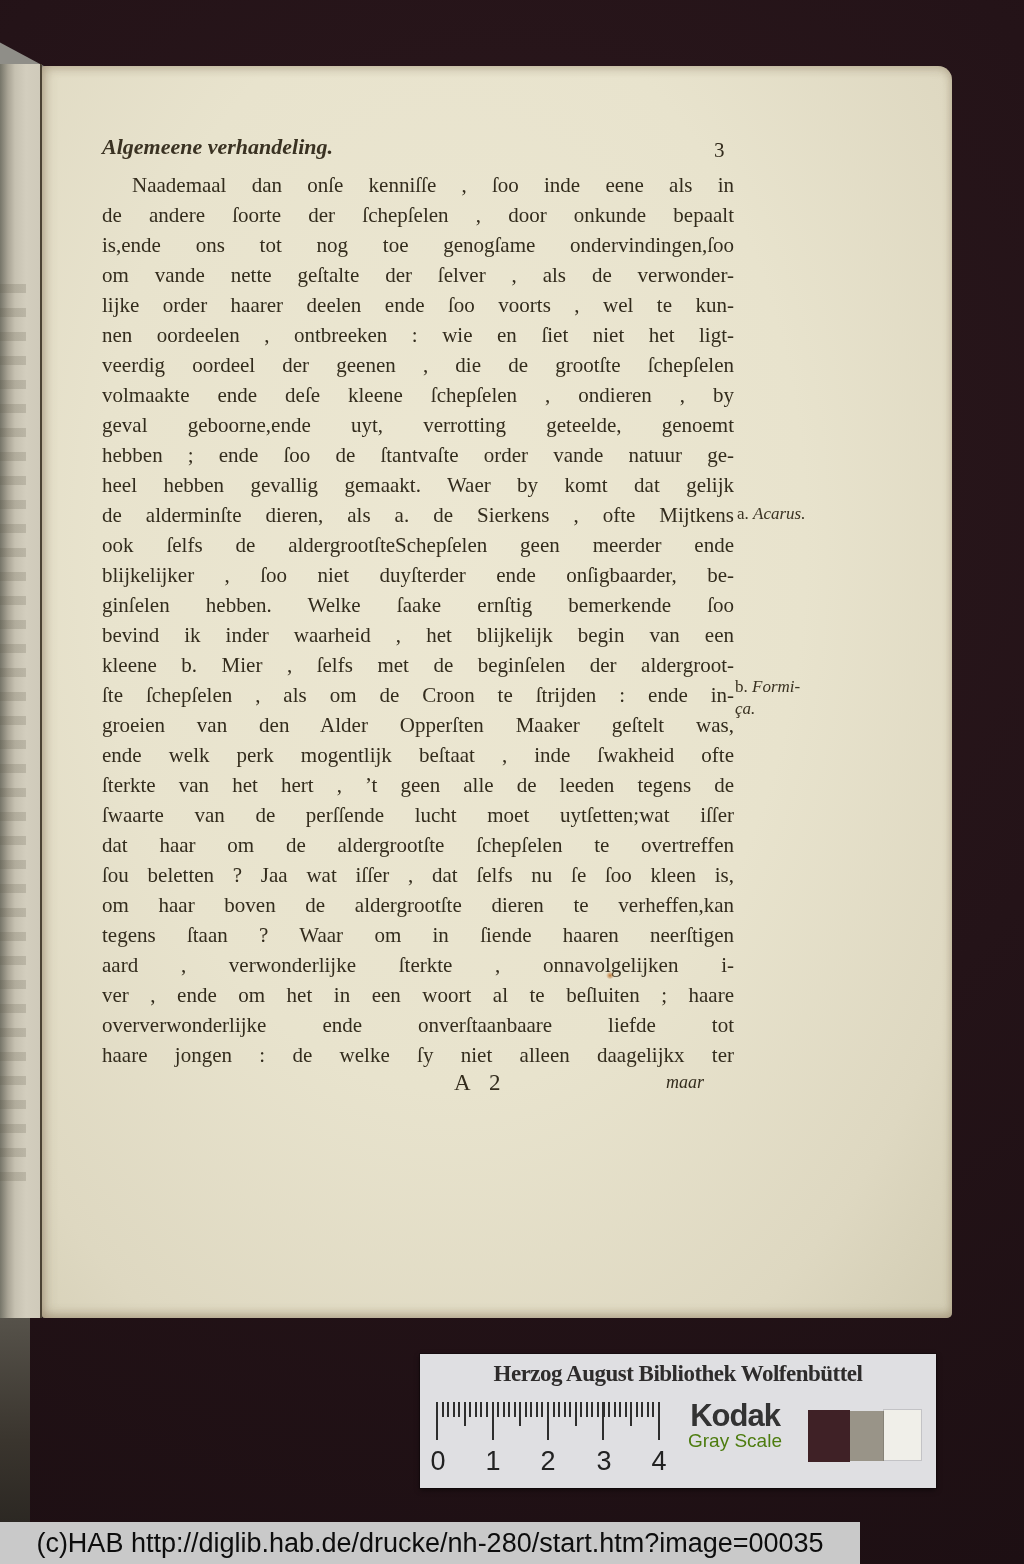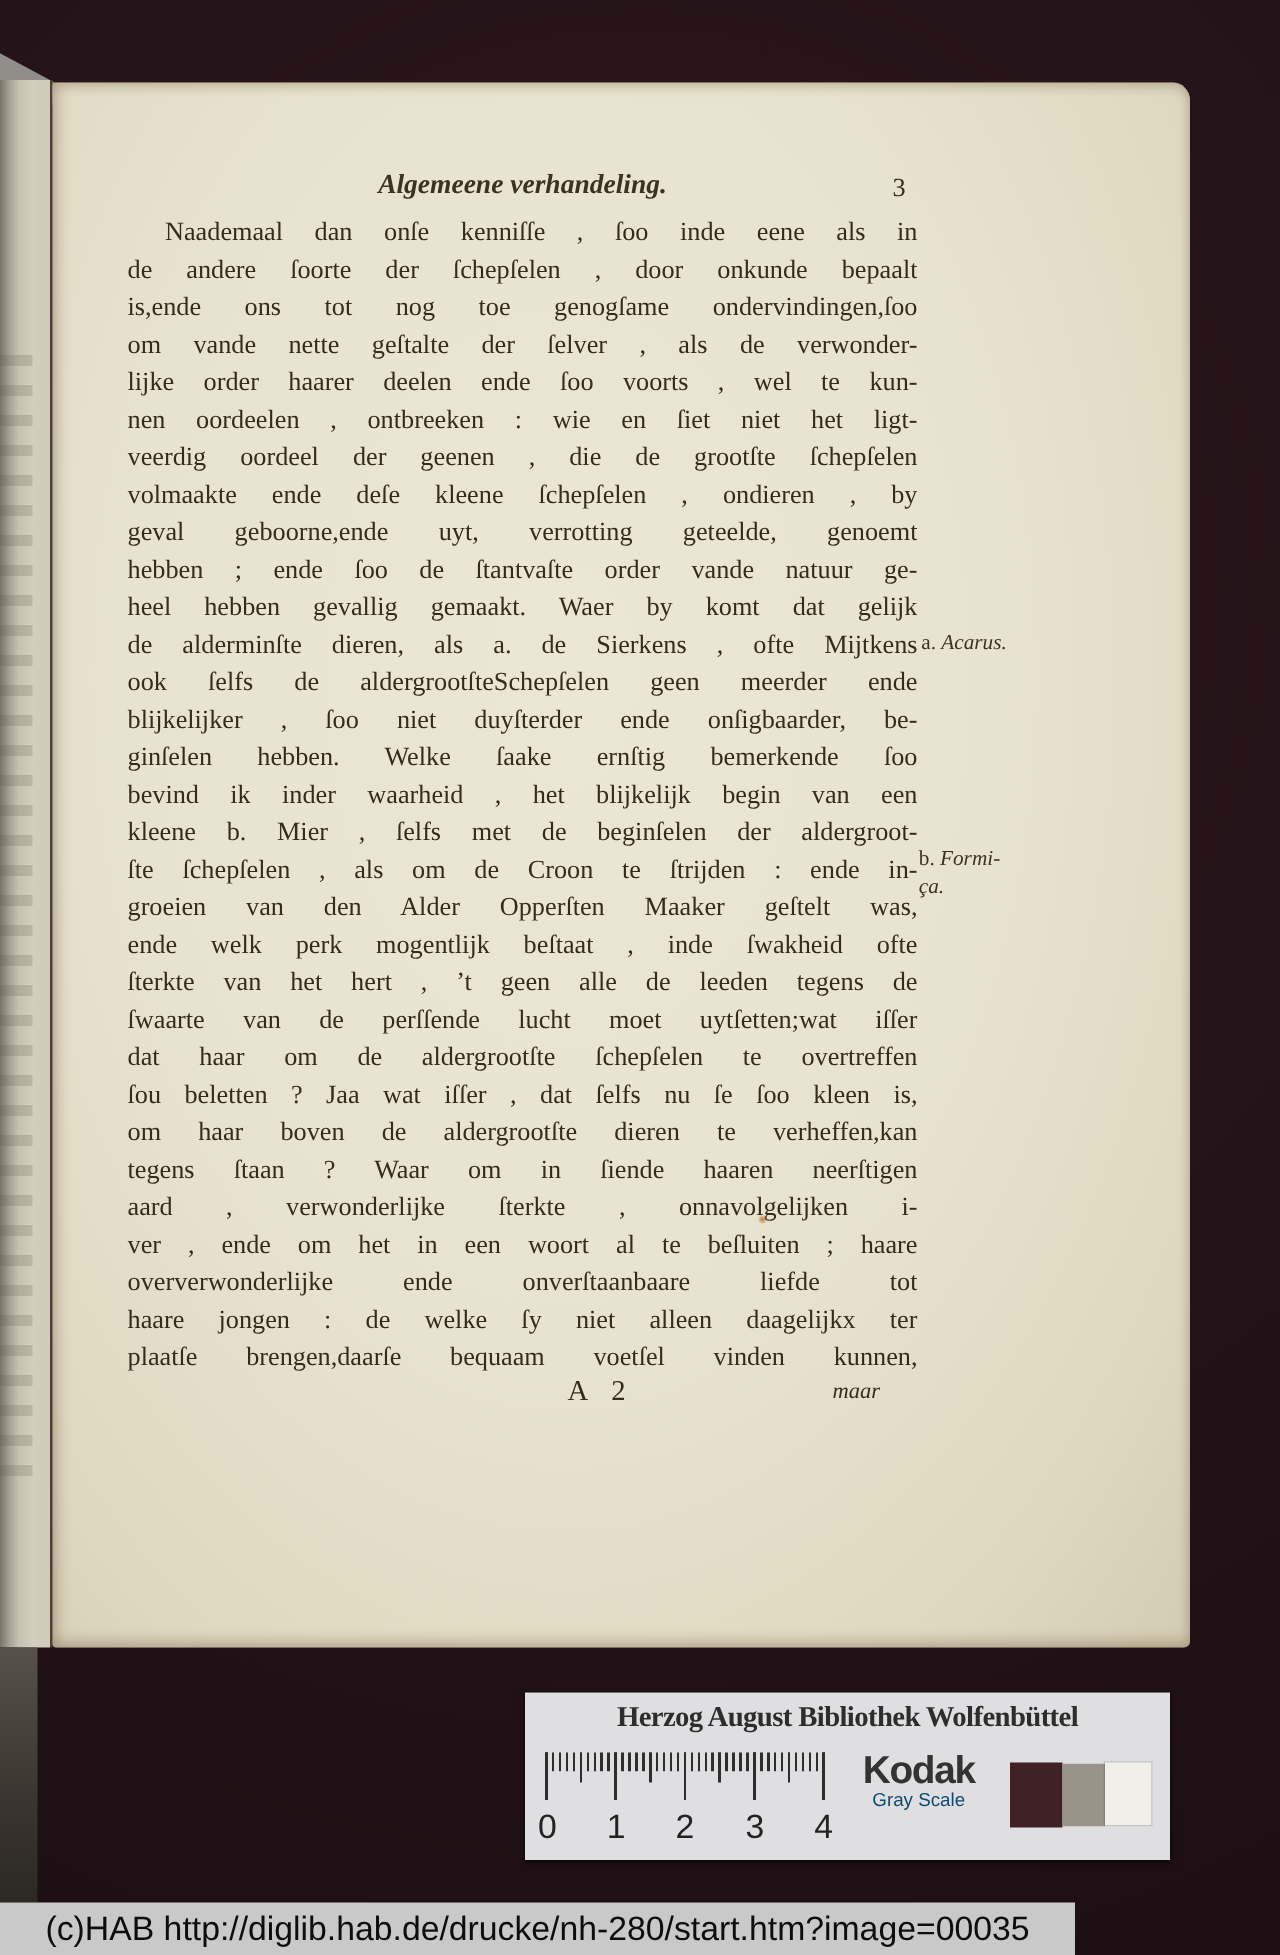--- a/index.html
+++ b/index.html
@@ -30,21 +30,21 @@
   
   .page{
     position:absolute;left:42px;top:66px;width:910px;height:1252px;
     background:radial-gradient(ellipse at 45% 38%, #ece7d2 0%, #e8e3cd 50%, #ded8c1 82%, #d2ccb3 100%);
     border-radius:3px 14px 5px 3px;
     box-shadow:inset 0 -5px 10px rgba(110,90,60,.28), inset 5px 0 12px rgba(110,90,60,.18), inset 0 4px 8px rgba(110,90,60,.18);
     color:#332c1d;
   }
   .running-head{
     position:absolute;left:60px;top:68px;width:632px;
-    text-align:center;font-style:italic;font-weight:bold;font-size:22px;color:#3a3222;
+    text-align:left;font-style:italic;font-weight:bold;font-size:22px;color:#3a3222;
   }
   .page-number{position:absolute;left:672px;top:72px;width:40px;font-size:21px;}
   .text-block{position:absolute;left:60px;top:104px;width:632px;}
   .tl{
     height:30px;line-height:30px;font-size:21px;overflow:hidden;
     text-align:justify;text-align-last:justify;
   }
   .indent{text-indent:30px;}
   .sig-row{position:relative;height:34px;font-size:23px;}
   .sig{position:absolute;left:352px;top:0;word-spacing:14px;}
@@ -72,21 +72,21 @@
   .ticks-mm{height:15px;background:repeating-linear-gradient(90deg,#2e2e2e 0 2px,rgba(0,0,0,0) 2px 5.55px);}
   .ticks-half{height:24px;background:repeating-linear-gradient(90deg,#2e2e2e 0 2px,rgba(0,0,0,0) 2px 27.75px);}
   .ticks-cm{height:38px;background:repeating-linear-gradient(90deg,#2e2e2e 0 2px,rgba(0,0,0,0) 2px 55.5px);}
   .rn{
     position:absolute;top:44px;transform:translateX(-50%);
     font-family:"Liberation Sans","DejaVu Sans",sans-serif;font-size:27px;color:#222;
   }
   .kodak-block{position:absolute;left:250px;top:46px;width:130px;text-align:center;
     font-family:"Liberation Sans","DejaVu Sans",sans-serif;color:#333;}
   .kodak-word{font-weight:bold;font-size:31px;letter-spacing:-1px;line-height:32px;}
-  .kodak-sub{font-size:15px;line-height:17px;color:#0c4a6e;}
+  .kodak-sub{font-size:19px;line-height:17px;color:#4d7c0f;}
   .patches{position:absolute;left:388px;top:56px;height:52px;display:flex;align-items:flex-start;}
   .patch{height:50px;}
   .patch-dark{width:42px;background:#3f2126;height:52px;}
   .patch-gray{width:34px;background:#999488;margin-top:1px;}
   .patch-white{width:37px;background:#f0efe9;box-shadow:0 0 0 1px rgba(0,0,0,.12);}
   
   .copyright-bar{
     position:absolute;left:0;top:1522px;width:860px;height:42px;background:#c9c9c9;
     display:flex;align-items:center;justify-content:center;
     font-family:"Liberation Sans","DejaVu Sans",sans-serif;font-size:27px;color:#0d0d0d;
@@ -127,21 +127,20 @@
     <div class="tl">ſterkte van het hert , ’t geen alle de leeden tegens de</div>
     <div class="tl">ſwaarte van de perſſende lucht moet uytſetten;wat iſſer</div>
     <div class="tl">dat haar om de aldergrootſte ſchepſelen te overtreffen</div>
     <div class="tl">ſou beletten ? Jaa wat iſſer , dat ſelfs nu ſe ſoo kleen is,</div>
     <div class="tl">om haar boven de aldergrootſte dieren te verheffen,kan</div>
     <div class="tl">tegens ſtaan ? Waar om in ſiende haaren neerſtigen</div>
     <div class="tl">aard , verwonderlijke ſterkte , onnavolgelijken i-</div>
     <div class="tl">ver , ende om het in een woort al te beſluiten ; haare</div>
     <div class="tl">oververwonderlijke ende onverſtaanbaare liefde tot</div>
     <div class="tl">haare jongen : de welke ſy niet alleen daagelijkx ter</div>
-    <div class="tl">plaatſe brengen,daarſe bequaam voetſel vinden kunnen,</div>
     <div class="sig-row">
       <span class="sig">A 2</span>
       <span class="catch">maar</span>
     </div>
   </div>
 
   <div class="note note-a">
     <span>a.</span>
     <span class="it">Acarus.</span>
   </div>

